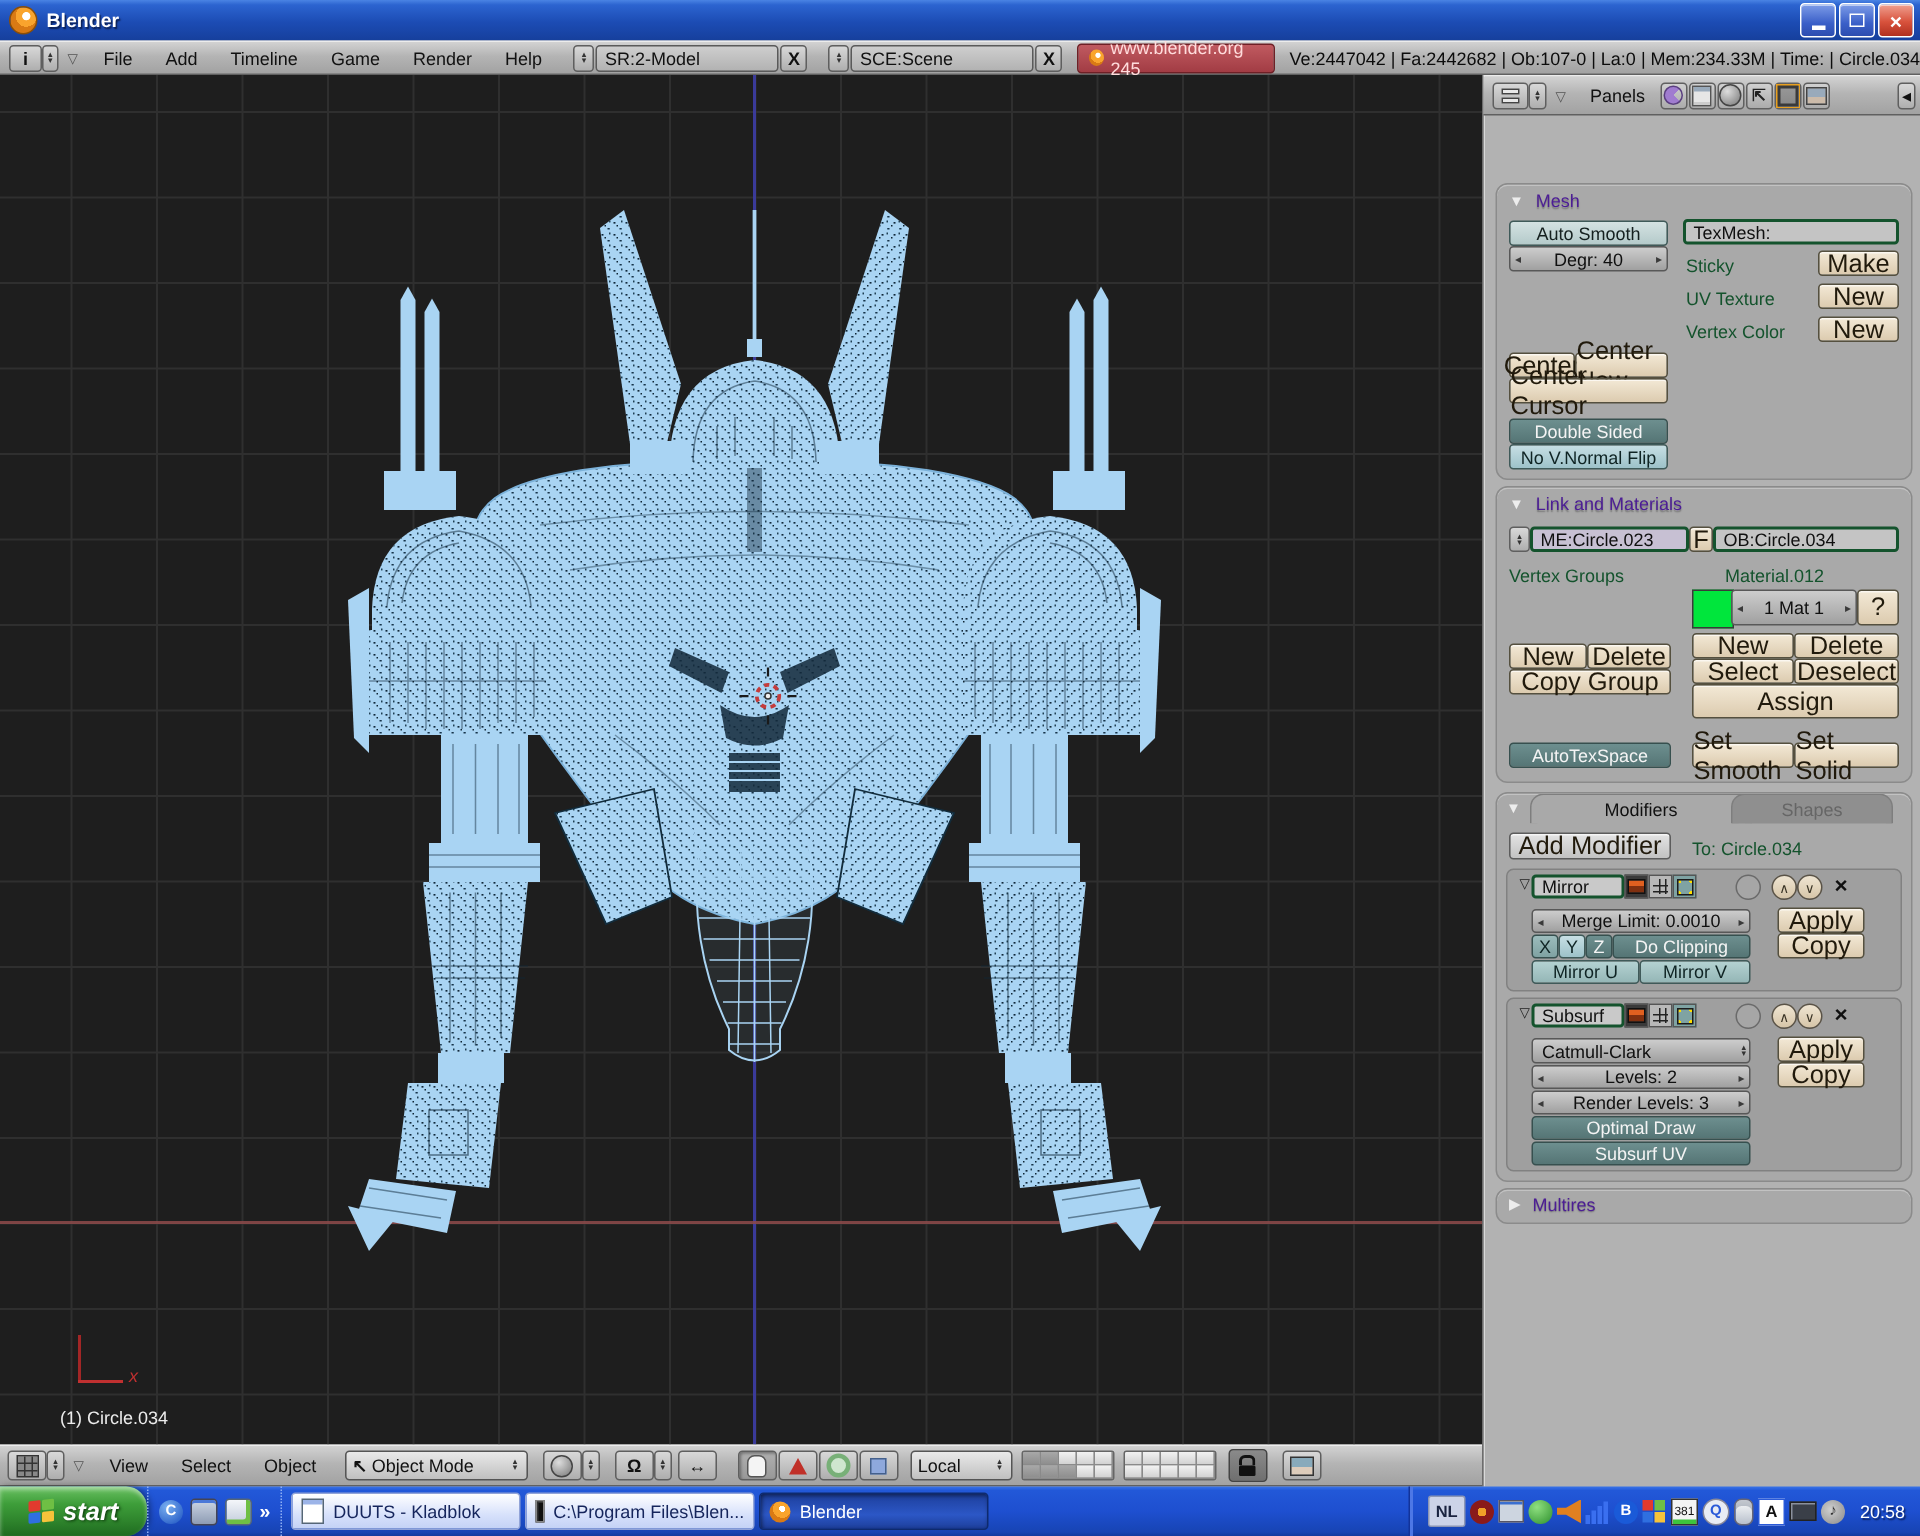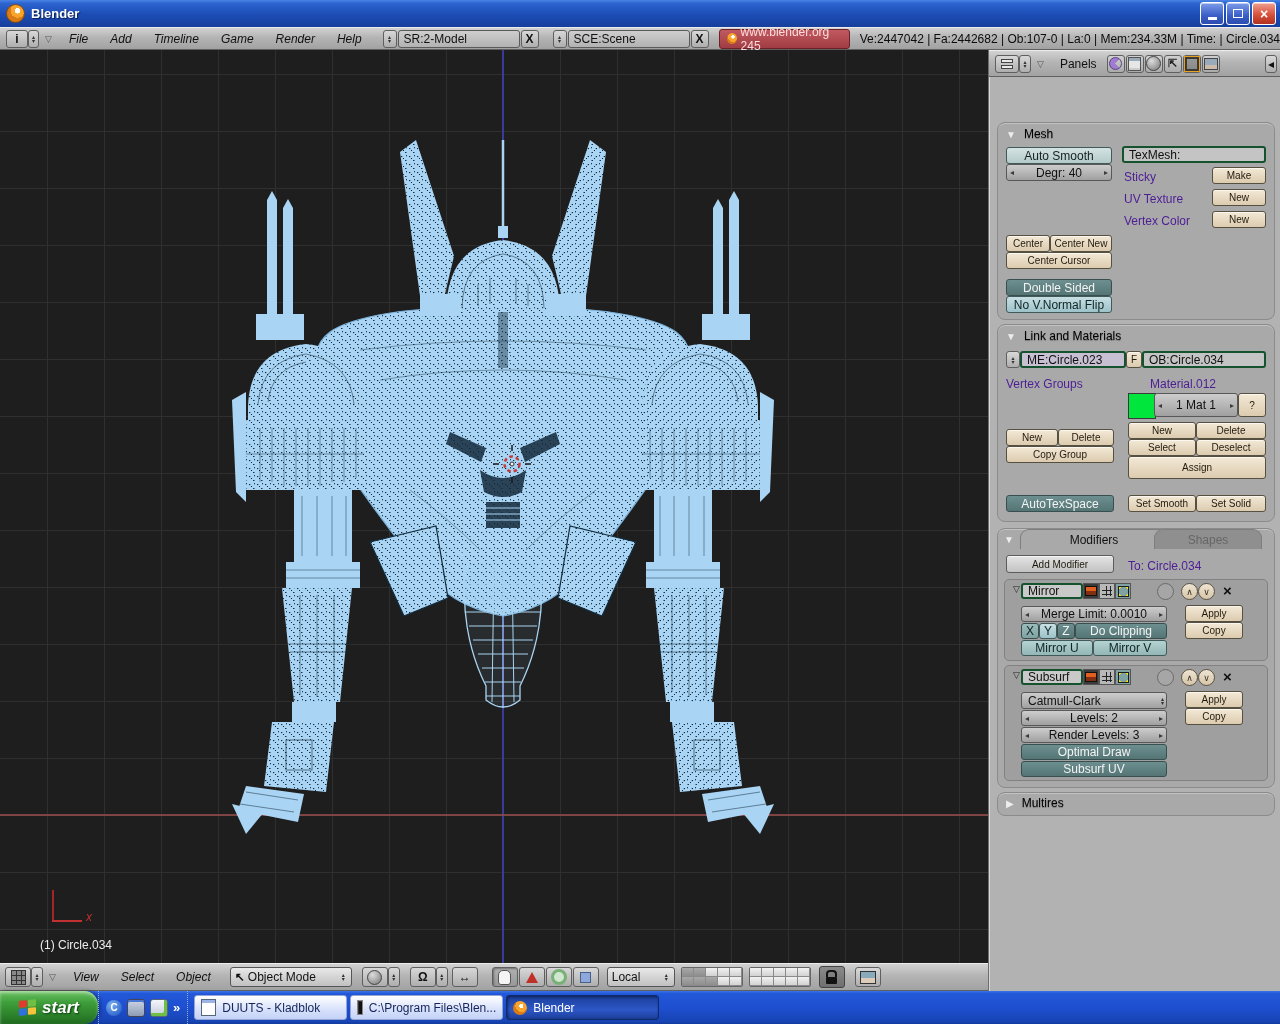--- a/index.html
+++ b/index.html
@@ -19,21 +19,21 @@
     display:flex;align-items:center;justify-content:center;color:#fff;font-size:12px;
     background:linear-gradient(180deg,#7d9ce8,#3a5fc8 60%,#2c4cb0);box-shadow:inset 0 1px 0 rgba(255,255,255,.5);}
   .wbtn.close{background:linear-gradient(180deg,#f0a090,#d8523c 55%,#b03020);font-weight:bold;font-size:14px;}
   .minbar{width:9px;height:3px;background:#fff;margin-top:9px;}
   .restsq{width:8px;height:7px;border:1.5px solid #fff;background:transparent;}
   
   .hbar{background:linear-gradient(180deg,#d2d2d2,#b4b4b4 45%,#a2a2a2);
     border-top:1px solid #ececec;border-bottom:1px solid #606060;
     display:flex;align-items:center;box-sizing:border-box;font-size:12px;color:#111;}
   .menubar{left:0;top:27px;width:1280px;height:23px;padding-left:6px;}
-  .mitem{margin:0 11px;cursor:default;font-style:italic;}
+  .mitem{margin:0 11px;cursor:default;}
   .sqbtn{height:18px;background:linear-gradient(#d8d8d8,#aeaeae);border:1px solid #5f5f5f;
     border-radius:3px;display:flex;align-items:center;justify-content:center;box-sizing:border-box;}
   .updn{display:flex;flex-direction:column;align-items:center;line-height:4px;font-size:6px;color:#333;padding:0 2px;}
   .tri{color:#555;font-size:9px;margin:0 6px;}
   .fieldbar{height:18px;background:linear-gradient(#cecece,#b2b2b2);border:1px solid #5a5a5a;border-radius:3px;
     display:flex;align-items:center;padding:0 5px;box-sizing:border-box;}
   .xbtn{width:18px;height:18px;font-weight:bold;font-size:12px;}
   .vbadge{height:18px;border-radius:3px;background:linear-gradient(#c05a60,#a23c44);border:1px solid #6e2026;
     color:#ffdcdc;display:flex;align-items:center;gap:4px;padding:0 7px;font-size:12px;}
   .vbadge .dot{width:11px;height:11px;border-radius:50%;
@@ -78,38 +78,38 @@
      linear-gradient(#333,#333) 9px 0/1px 13px no-repeat,
      linear-gradient(#888,#888) 0 0/13px 13px no-repeat;border:1px solid #333;}
   .sphere-glyph{width:13px;height:13px;border-radius:50%;background:radial-gradient(circle at 35% 30%,#ddd,#777);border:1px solid #444;}
   .pic-glyph{width:14px;height:11px;border:1px solid #333;background:linear-gradient(180deg,#8ab 55%,#dcb 55%);}
   
   .bpanel{left:988px;top:50px;width:292px;height:941px;background:#b2b2b2;
     border-left:1px solid #6d6d6d;box-shadow:inset 1px 0 0 #d9d9d9;box-sizing:border-box;font-size:12px;}
   .bp-header{left:0;top:0;width:291px;height:27px;}
   .panel{background:#a9a9a9;border:1px solid #8b8b8b;border-radius:8px;box-shadow:inset 0 1px 0 #c2c2c2;}
   .ph-tri{color:#ededed;font-size:10px;}
-  .ph-title{color:#000000;font-size:12px;text-shadow:0 1px 1px rgba(0,0,0,.3);}
+  .ph-title{color:#4c1d95;font-size:12px;text-shadow:0 1px 1px rgba(0,0,0,.3);}
   .panelhead{display:flex;gap:8px;align-items:center;position:absolute;left:8px;top:4px;}
-  .btn{position:absolute;display:flex;align-items:center;justify-content:center;font-size:10px;color:#211a0c;
+  .btn{position:absolute;display:flex;align-items:center;justify-content:center;font-size:17px;color:#211a0c;
     background:linear-gradient(180deg,#f3e9d6,#dccbaf);border:1px solid #55503f;border-radius:3px;
     box-shadow:inset 0 1px 0 rgba(255,255,255,.65);box-sizing:border-box;}
   .slider{position:absolute;display:flex;align-items:center;justify-content:center;font-size:12px;color:#101010;
     background:linear-gradient(180deg,#cdcdcd,#a0a0a0);border:1px solid #585858;border-radius:3px;box-sizing:border-box;}
   .slider .sar{position:absolute;font-size:8px;color:#3a3a3a;}
   .sar.l{left:3px;} .sar.r{right:3px;}
   .tgldark{position:absolute;display:flex;align-items:center;justify-content:center;font-size:12px;color:#f4f4f4;
     background:linear-gradient(180deg,#6d8f8f,#557575);border:1px solid #37504f;border-radius:3px;box-sizing:border-box;}
   .tgllight{position:absolute;display:flex;align-items:center;justify-content:center;font-size:12px;color:#0f2424;
     background:linear-gradient(180deg,#c7dfe4,#9dc2c9);border:1px solid #3f5a59;border-radius:3px;box-sizing:border-box;}
   .tglmid{background:linear-gradient(180deg,#9cbcbc,#7fa2a2)!important;color:#0f2424!important;}
   .field{position:absolute;display:flex;align-items:center;font-size:12px;color:#101010;padding:0 5px;
     background:#c4c4c4;border:2px solid #14532d;border-radius:3px;box-sizing:border-box;}
   .field.purple{background:#c7c0d3;}
-  .lbl{position:absolute;font-size:12px;color:#4c1d95;white-space:nowrap;}
+  .lbl{position:absolute;font-size:12px;color:#14532d;white-space:nowrap;}
   .tab{position:absolute;height:20px;display:flex;align-items:center;justify-content:center;font-size:12px;
     border:1px solid #7e7e7e;border-bottom:none;border-radius:9px 9px 0 0;box-sizing:border-box;}
   .tab.active{background:#a9a9a9;color:#111;}
   .tab.inactive{background:#8f8f8f;color:#666;}
   .modbox{position:absolute;background:#9f9f9f;border:1px solid #818181;border-radius:5px;box-sizing:border-box;}
   .cirbtn{position:absolute;width:17px;height:17px;border-radius:50%;border:1px solid #5a5347;
     background:linear-gradient(#efe5d2,#d6c5a8);display:flex;align-items:center;justify-content:center;
     font-size:9px;color:#3a3426;box-sizing:border-box;}
   .cirbtn.gray{background:#a6a6a6;border-color:#6a6a6a;}
   .xclose{position:absolute;font-size:15px;font-weight:bold;color:#101010;line-height:15px;}
@@ -666,15 +666,41 @@
       </div>
       <div class="taskbtn inactive">
         <span class="cmd-icon"></span>
         <span>C:\Program Files\Blen...</span>
       </div>
       <div class="taskbtn active">
         <span class="bl-icon"></span>
         <span>Blender</span>
       </div>
     </div>
+    <div class="tray">
+      <div class="nl">NL</div>
+      <div class="ti" style="border-radius:50%;background:radial-gradient(circle at 50% 50%,#f0a028 0 3px,#8a1a1a 3px 8px)"></div>
+      <div class="ti" style="width:15px;height:13px;background:#cdd5e0;border:1px solid #556;box-shadow:inset 0 2px 0 #3a6fd0"></div>
+      <div class="ti" style="border-radius:50%;background:radial-gradient(circle at 35% 30%,#8fe080,#2d8f2d)"></div>
+      <div class="ti" style="background:#e08020;clip-path:polygon(0 35%,38% 35%,100% 0,100% 100%,38% 65%,0 65%)"></div>
+      <div class="ti" style="background:
+        linear-gradient(#3a6ff0,#3a6ff0) 0 100%/3px 6px no-repeat,
+        linear-gradient(#3a6ff0,#3a6ff0) 4px 100%/3px 9px no-repeat,
+        linear-gradient(#3a6ff0,#3a6ff0) 8px 100%/3px 12px no-repeat,
+        linear-gradient(#3a6ff0,#3a6ff0) 12px 100%/3px 15px no-repeat"></div>
+      <div class="ti" style="border-radius:50%;background:#1a5ad8;color:#fff;font-size:10px;font-weight:bold;display:flex;align-items:center;justify-content:center">B</div>
+      <div class="ti" style="display:grid;grid-template-columns:7px 7px;grid-template-rows:7px 7px;gap:1px">
+        <i style="background:#e23a2e"></i>
+          <i style="background:#6fbf44"></i>
+          <i style="background:#2f6fe0"></i>
+          <i style="background:#f6c33a"></i>
+      </div>
+      <div class="ti" style="background:#f4f4f4;border:1px solid #333;display:flex;align-items:center;justify-content:center;font-size:8px;color:#111;box-shadow:inset 0 -3px 0 #3dc43d">381</div>
+      <div class="ti" style="border-radius:50%;background:#e8ecf4;border:1px solid #889;color:#2a5ad8;font-size:10px;font-weight:bold;display:flex;align-items:center;justify-content:center">Q</div>
+      <div class="ti" style="width:11px;border-radius:5px;background:linear-gradient(#fdfdfd,#b8c0cc);border:1px solid #667;box-shadow:inset 0 4px 0 rgba(90,100,120,.35)"></div>
+      <div class="ti" style="background:#fff;border:1px solid #2a5ad8;color:#111;font-size:11px;font-weight:bold;display:flex;align-items:center;justify-content:center">A</div>
+      <div class="ti" style="height:11px;background:#3a3f48;border:1px solid #222;box-shadow:inset 1px 1px 0 #8a909c"></div>
+      <div class="ti" style="border-radius:50%;background:radial-gradient(circle at 40% 40%,#cfcfcf,#8a8a8a);color:#333;font-size:10px;display:flex;align-items:center;justify-content:center">♪</div>
+      <span class="clock">20:58</span>
+    </div>
   </div>
 
 </div>
 
 </body></html>

